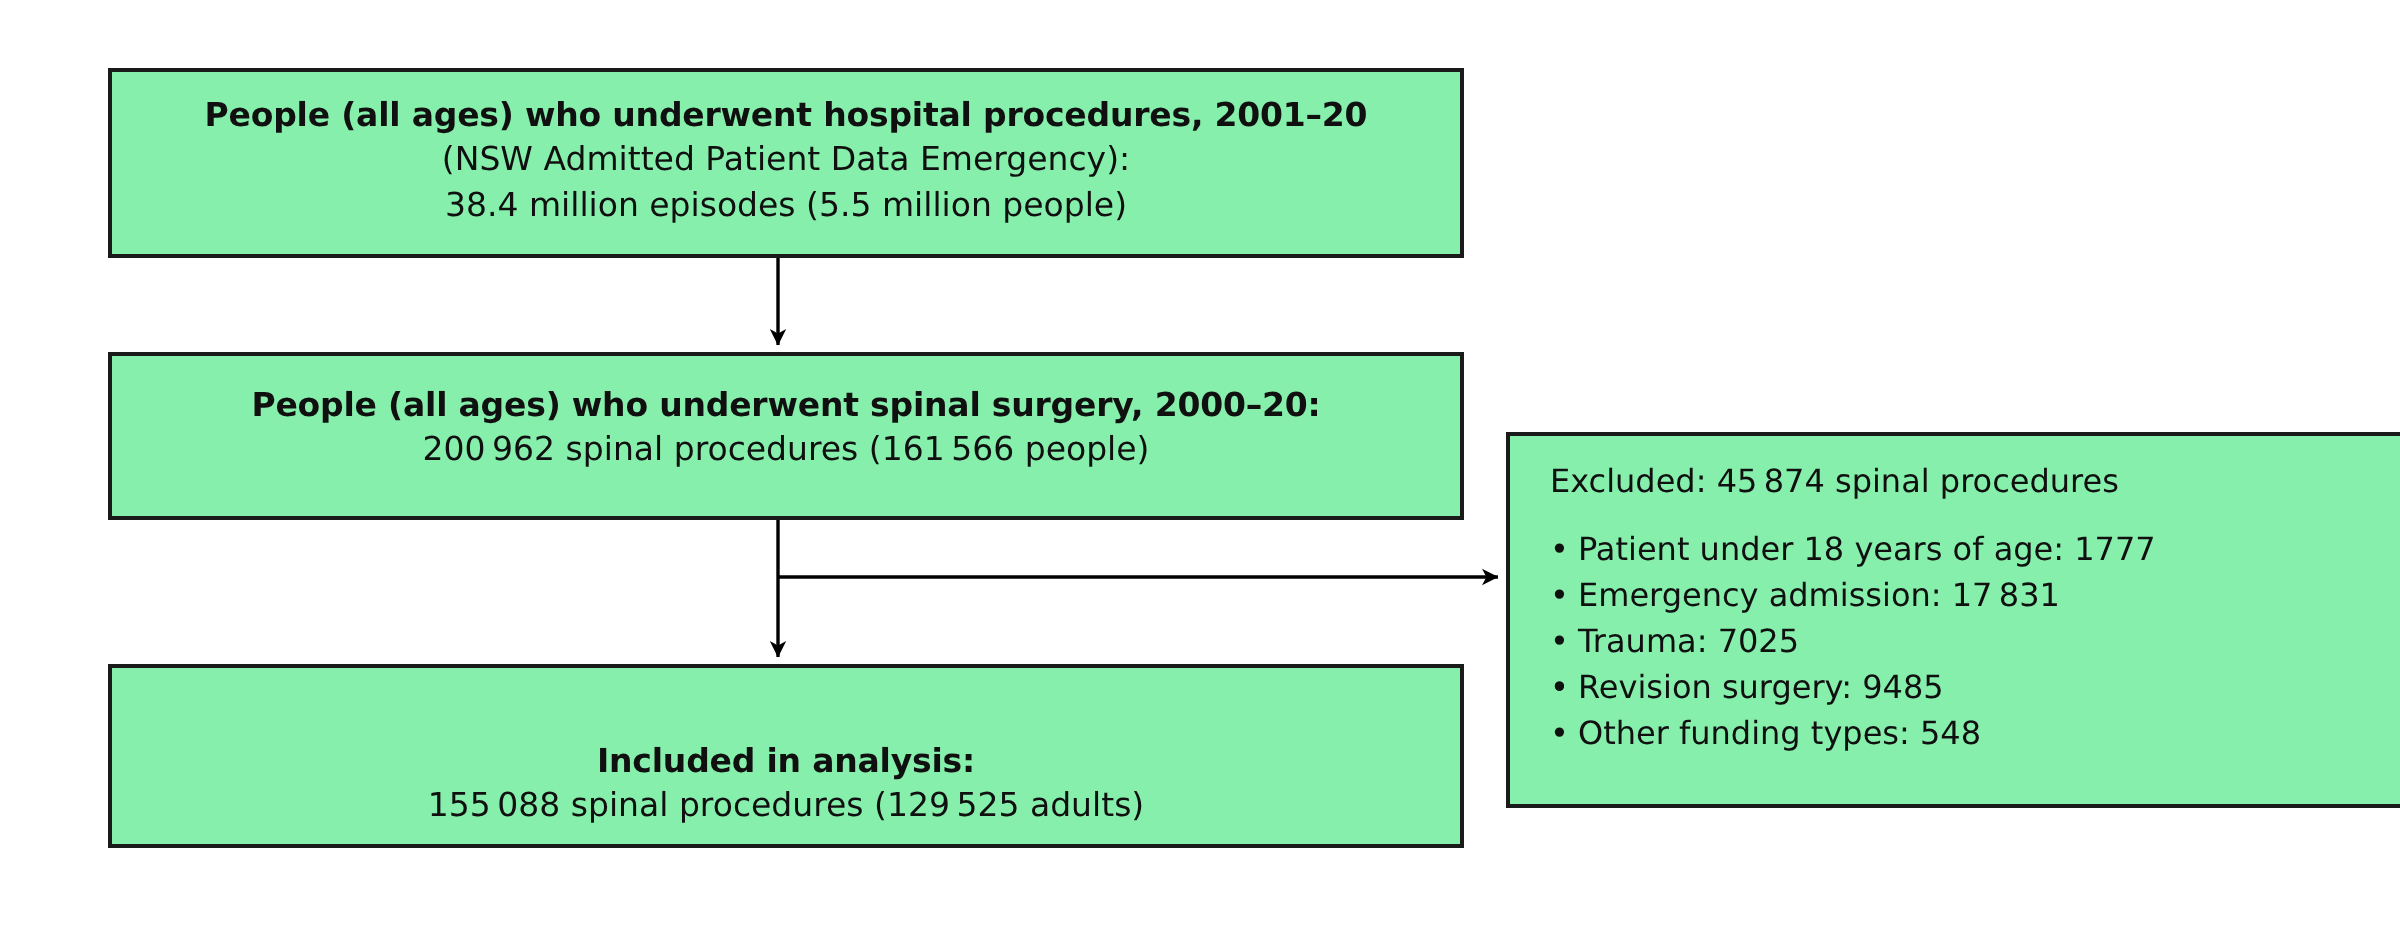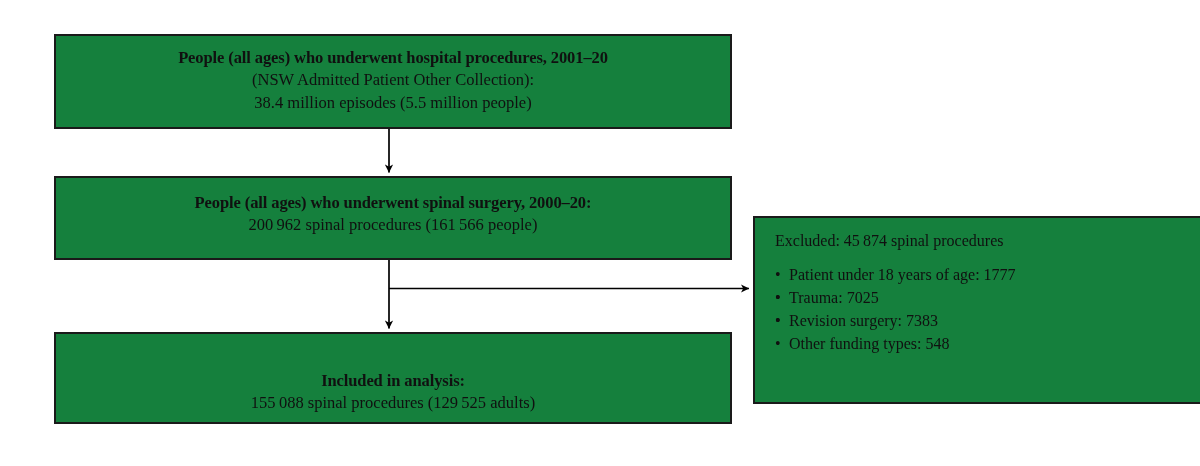--- a/index.html
+++ b/index.html
@@ -15,22 +15,21 @@
     font-family: "DejaVu Sans", "Liberation Sans", sans-serif;
     color: #101010;
     overflow: hidden;
   }
 
   
   .flow-box {
     position: absolute;
     box-sizing: border-box;
     border: 2px solid #1a1a1a;
-    background: #15803d;
-    font-family: Liberation Serif, serif;
+    background: #86efac;
   }
   .box-text {
     position: absolute;
     left: 0;
     right: 0;
     text-align: center;
   }
   .line {
     display: block;
     white-space: nowrap;
@@ -151,21 +150,21 @@
     </g>
 
     <g>
       <line x1="389" y1="288.5" x2="749" y2="288.5" stroke="#000000" stroke-width="1.7" marker-end="url(#arrowhead)"></line>
     </g>
   </svg>
 
   <div class="flow-box" id="box-cohort">
     <div class="box-text">
       <span class="line bold">People (all ages) who underwent hospital procedures, 2001–20</span>
-      <span class="line reg">(NSW Admitted Patient Other Collection):</span>
+      <span class="line reg">(NSW Admitted Patient Data Emergency):</span>
       <span class="line reg">38.4 million episodes (5.5 million people)</span>
     </div>
   </div>
 
   <div class="flow-box" id="box-spinal">
     <div class="box-text">
       <span class="line bold">People (all ages) who underwent spinal surgery, 2000–20:</span>
       <span class="line reg">200 962 spinal procedures (161 566 people)</span>
     </div>
   </div>
@@ -180,31 +179,32 @@
   <div class="flow-box" id="box-excluded">
     <div class="excl-inner">
       <div class="excl-head">Excluded: 45 874 spinal procedures</div>
       <ul class="excl-list">
         <li>
           <span class="bullet">•</span>
           <span>Patient under 18 years of age: 1777</span>
         </li>
         <li>
           <span class="bullet">•</span>
+          <span>Emergency admission: 17 831</span>
         </li>
         <li>
           <span class="bullet">•</span>
           <span>Trauma: 7025</span>
         </li>
         <li>
           <span class="bullet">•</span>
         </li>
         <li>
           <span class="bullet">•</span>
-          <span>Revision surgery: 7383</span>
+          <span>Revision surgery: 9485</span>
         </li>
         <li>
           <span class="bullet">•</span>
           <span>Other funding types: 548</span>
         </li>
       </ul>
     </div>
   </div>
 
 </div>

